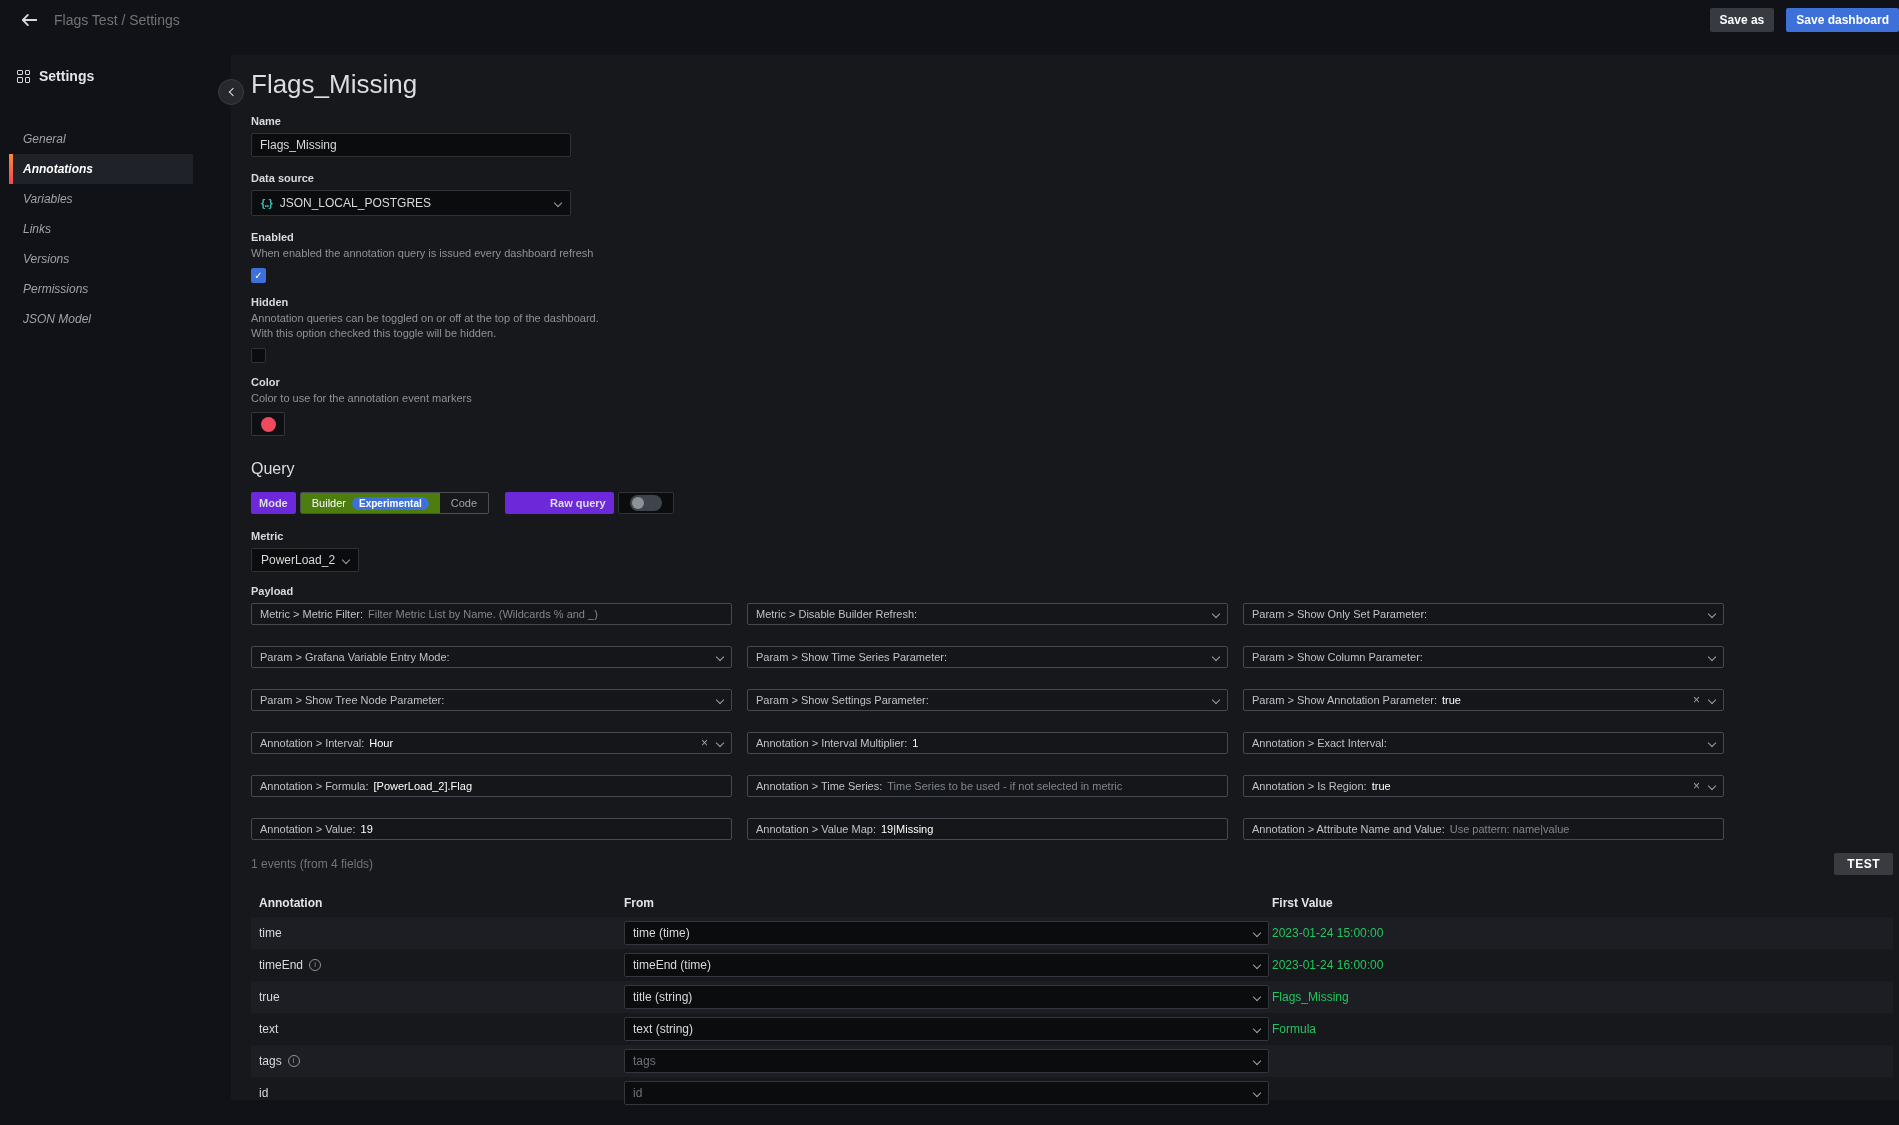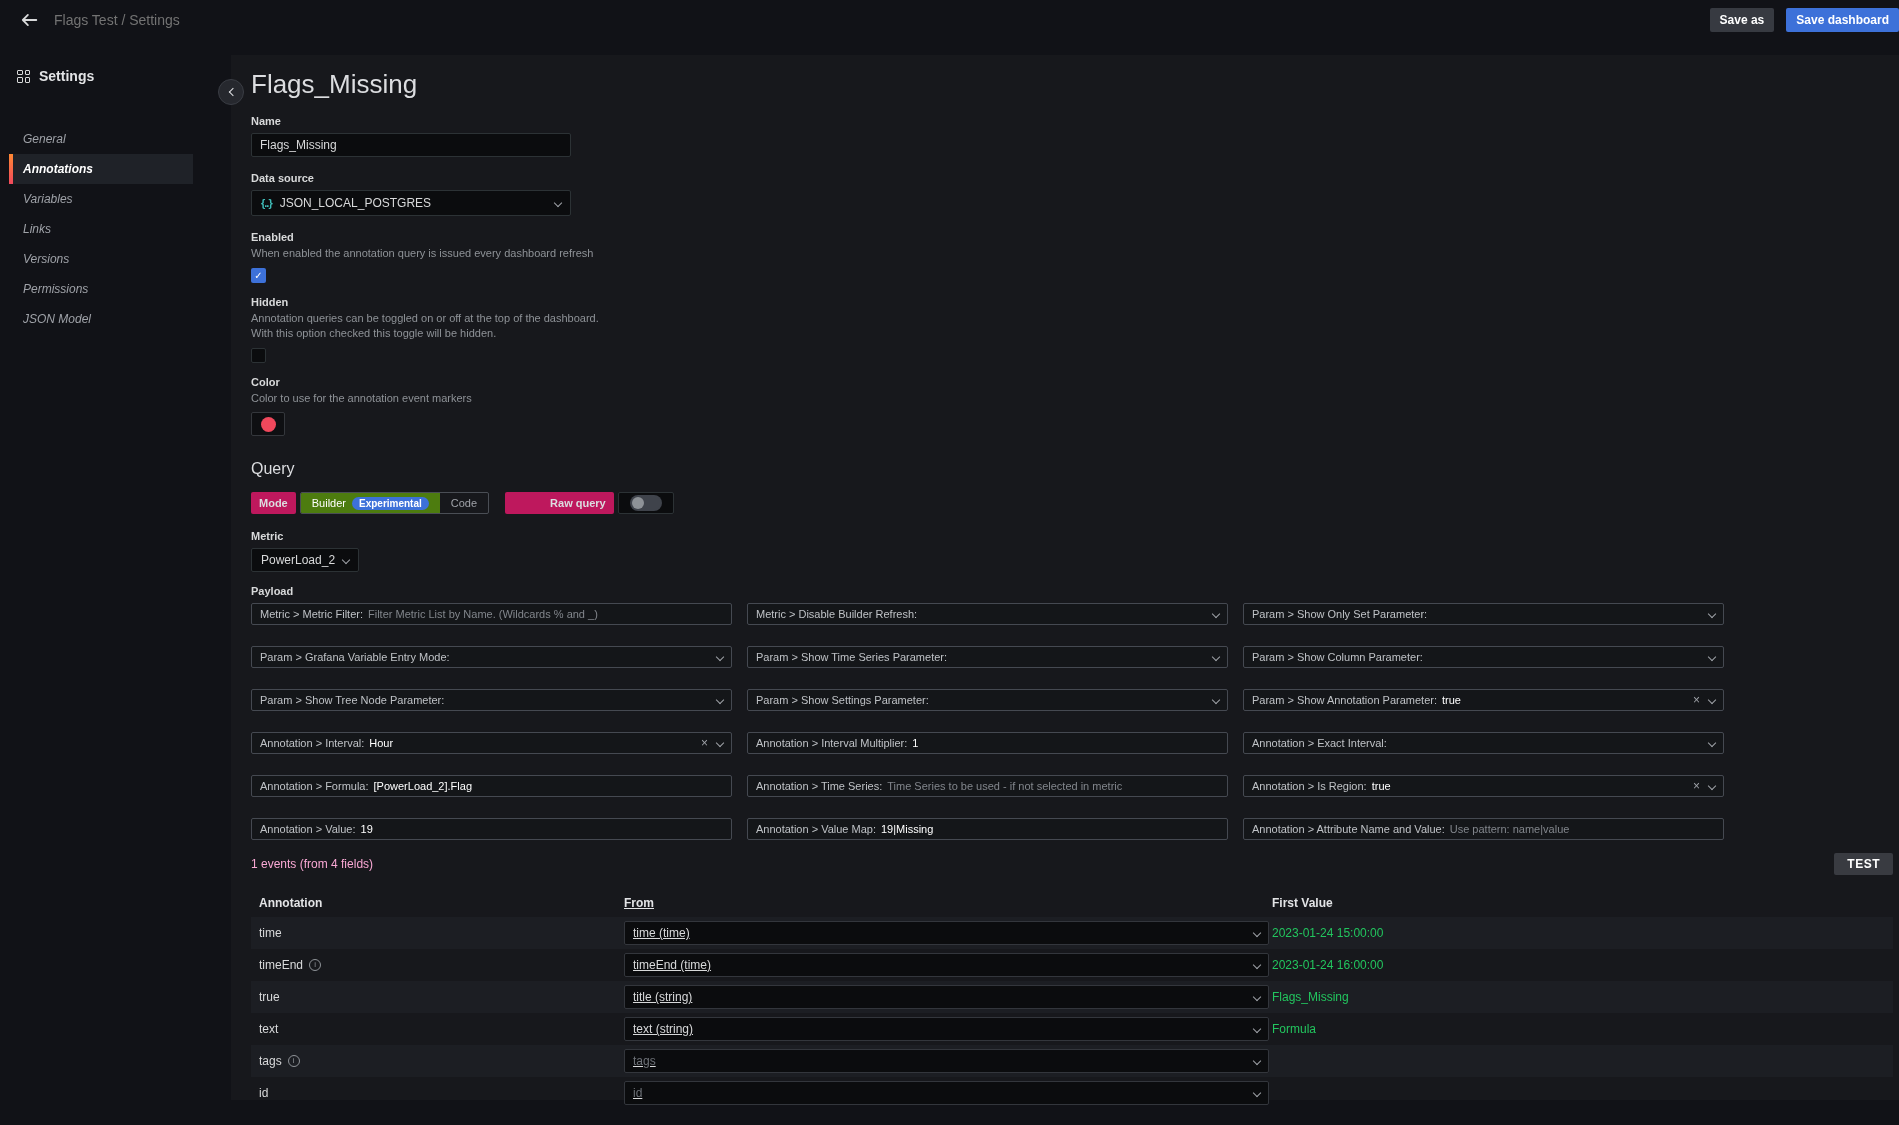--- a/index.html
+++ b/index.html
@@ -64,21 +64,21 @@
     justify-content:center; color:#fff; font-size:10px; font-weight:bold; }
   .checkbox.unchecked { background:#0b0c0e; border:1px solid #2c3235; }
 
   .color-swatch { width:34px; height:24px; margin-top:6px; background:#0e0f12; border:1px solid #34373c;
     border-radius:2px; display:flex; align-items:center; justify-content:center; cursor:pointer; }
   .color-dot { width:15px; height:15px; border-radius:50%; background:var(--marker-red,#f0485c); }
 
   .query-heading { font-size:16px; font-weight:500; color:#dcdde0; margin-top:24px; }
 
   .mode-row { display:flex; align-items:center; margin-top:14px; }
-  .chip { height:22px; display:inline-flex; align-items:center; padding:0 8px; background:#be185d;
+  .chip { height:22px; display:inline-flex; align-items:center; padding:0 8px; background:#6d28d9;
     border-radius:2px; font-size:11px; font-weight:bold; color:#dcdde0; }
   .seg-group { display:inline-flex; height:22px; border:1px solid #4a4e55; border-radius:2px;
     margin-left:4px; overflow:hidden; }
   .seg { display:flex; align-items:center; padding:0 11px; font-size:11px; font-weight:500;
     color:#9fa2a8; cursor:pointer; }
   .seg.selected { background:#4d7c0f; color:#fff; }
   .badge { background:var(--accent-blue,#3d71d9); color:#fff; font-size:10px; font-weight:bold;
     border-radius:9px; padding:1px 7px; margin-left:6px; }
   .raw-chip { margin-left:16px;padding-left:45px; }
   .toggle-box { margin-left:4px; width:56px; height:22px; background:#0b0c0e; border:1px solid #2c3235;
@@ -93,28 +93,28 @@
     column-gap:15px; row-gap:21px; }
   .pfield { height:22px; background:#141619; border:1px solid #454951; border-radius:2px;
     display:flex; align-items:center; gap:5px; padding:0 8px; cursor:text; overflow:hidden; }
   .pf-label { font-size:11px; color:#bfc2c6; white-space:nowrap; }
   .pf-value { font-size:11px; color:#fff; white-space:nowrap; overflow:hidden; }
   .pf-placeholder { font-size:11px; color:#82868c; white-space:nowrap; overflow:hidden; }
   .pf-icons { margin-left:auto; display:flex; align-items:center; gap:9px; }
   .clear-x { color:#9fa2a8; font-size:12px; line-height:1; cursor:pointer; }
 
   .events-row { margin-top:13px; display:flex; align-items:center; justify-content:space-between; }
-  .events-summary { font-size:12px; color:#f9a8d4; }
+  .events-summary { font-size:12px; color:#737373; }
   .test-btn { background:#393b41; height:22px; padding:0 13px; letter-spacing:0.5px; }
 
   .evt-table { margin-top:14px; }
   .evt-header, .evt-row { display:grid; grid-template-columns:361px 652px 1fr; align-items:center; }
   .evt-header { height:28px; font-size:12px; font-weight:bold; color:#e3e4e6; }
   .evt-header > div { padding-left:8px; }
-  .evt-header > div:nth-child(2), .evt-row .from-cell { padding-left:12px;text-decoration:underline; }
+  .evt-header > div:nth-child(2), .evt-row .from-cell { padding-left:12px; }
   .evt-row { height:32px; font-size:12px; }
   .evt-row.alt { background:#1c1e23; }
   .row-label { padding-left:8px; display:flex; align-items:center; gap:6px; color:#d8d9da; }
   .info-icon { width:12px; height:12px; border:1px solid #8e9297; border-radius:50%; color:#8e9297;
     font-size:8px; line-height:10px; text-align:center; display:inline-block; }
   .tdrop { width:645px; height:24px; background:#0b0c0e; border:1px solid #33363c; border-radius:2px;
     display:flex; align-items:center; padding:0 8px; cursor:pointer; }
   .tdrop .txt { flex:1; color:#d8d9da; }
   .tdrop .txt.ph { color:#6e7278; }
   .first-val { padding-left:8px; color:#22c55e; }

